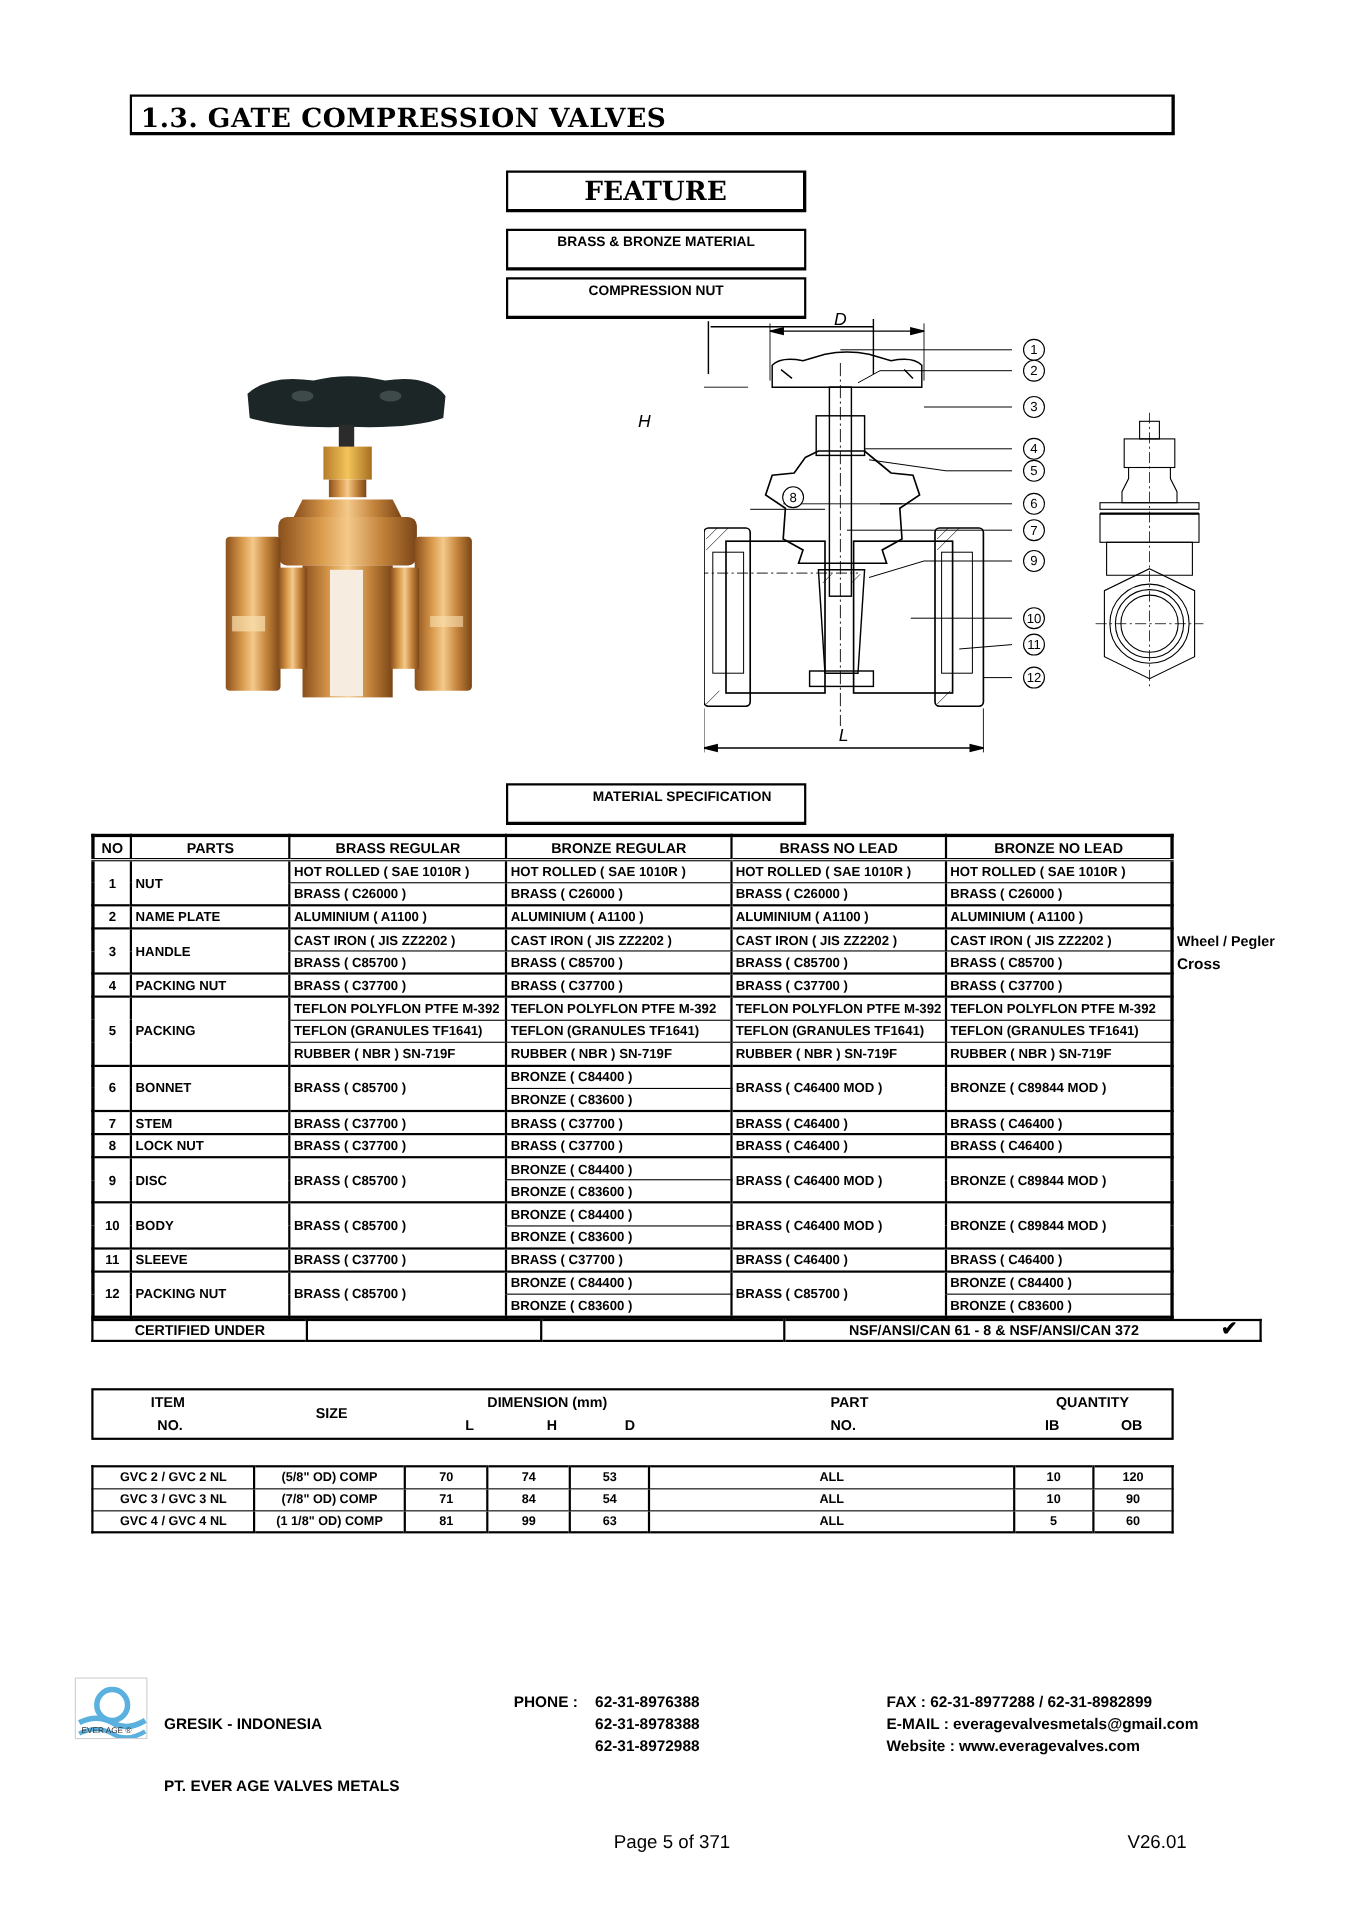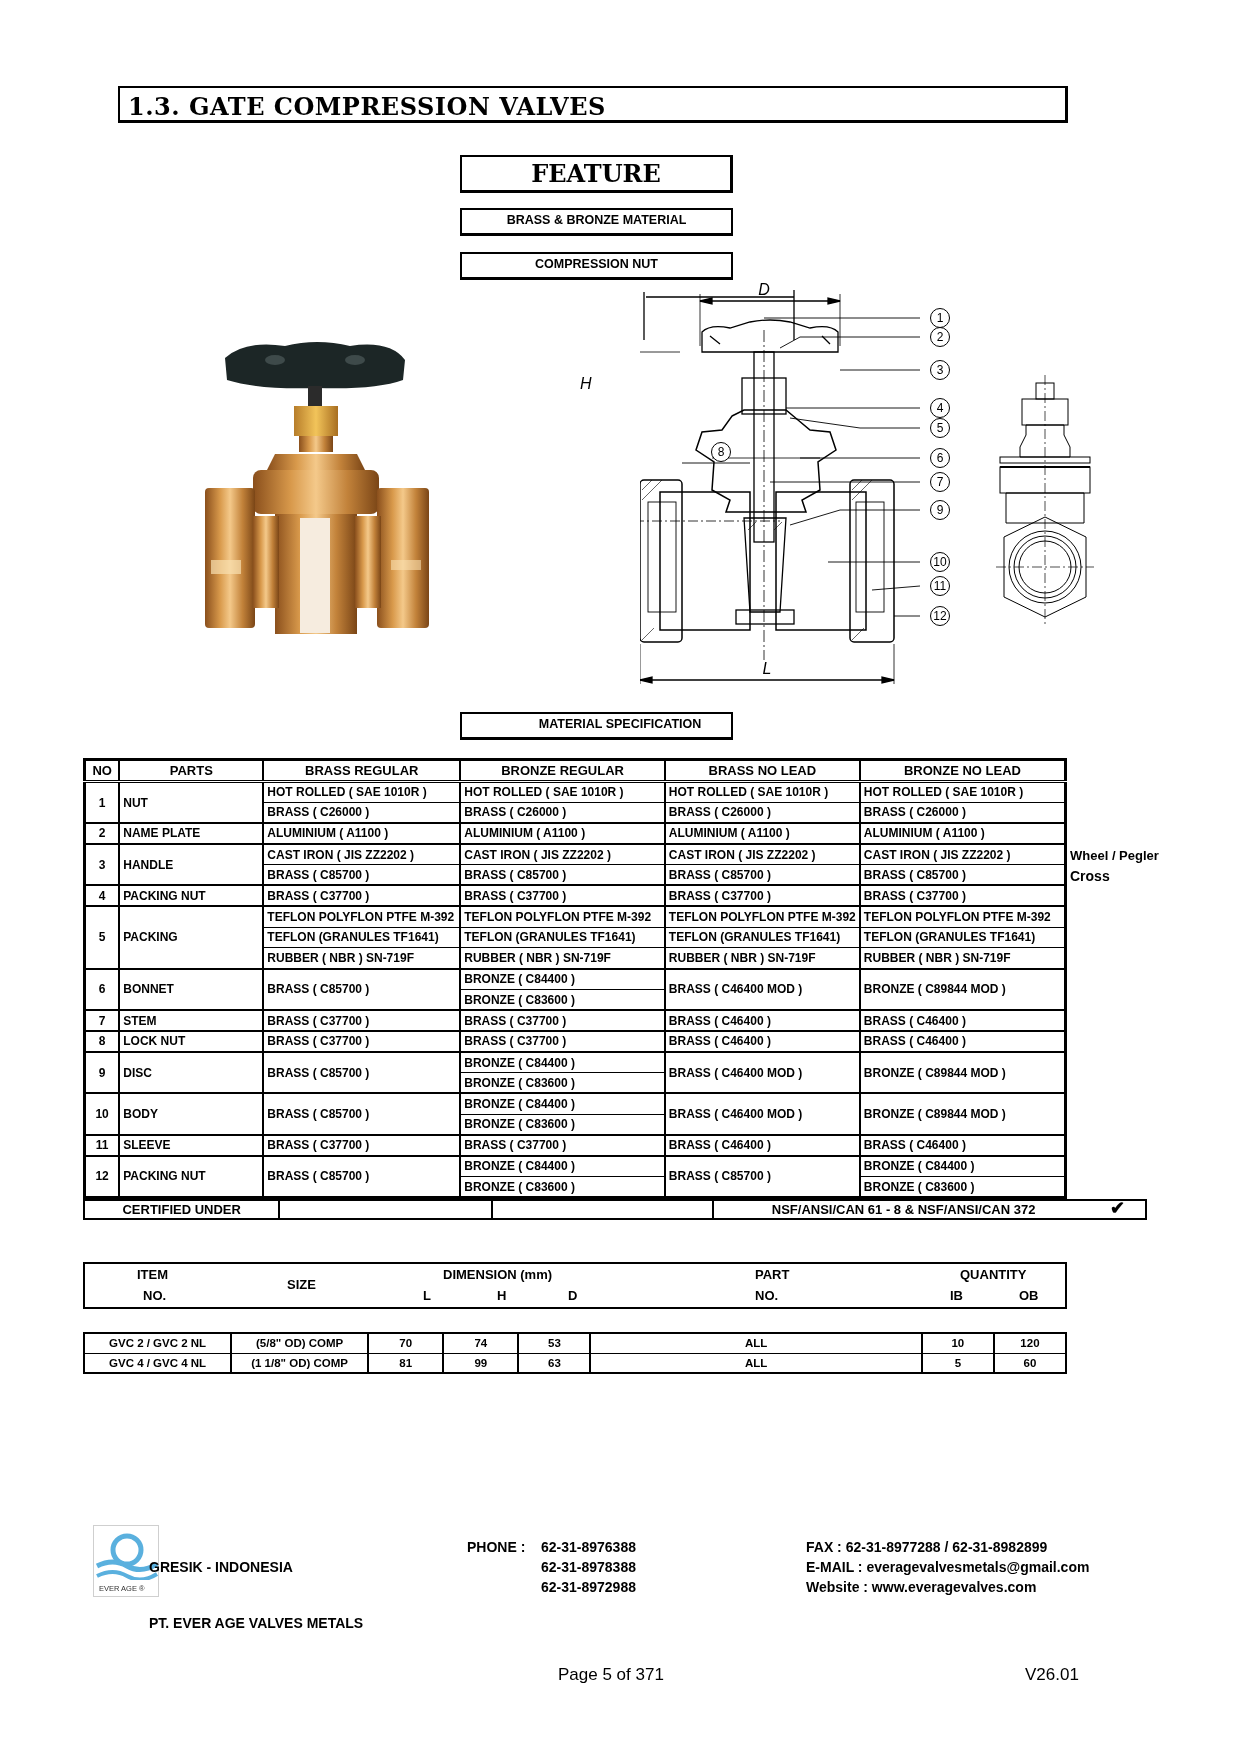--- a/index.html
+++ b/index.html
@@ -7,21 +7,21 @@
   body { position: relative; font-family: "Liberation Sans", sans-serif; color: #000; }
   .abs { position: absolute; }
   .serif-bold { font-family: "DejaVu Serif", serif; font-weight: bold; }
 
   .title-box { left: 118px; top: 86px; width: 950px; height: 37px; border: 2px solid #000; border-right-width: 3px; border-bottom-width: 3px; }
   .title-box span { position: absolute; left: 8px; top: 4px; font-size: 24px; letter-spacing: 0.5px; }
 
   .feature-box { left: 460px; top: 155px; width: 273px; height: 38px; border: 2px solid #000; border-bottom-width: 3px; border-right-width: 3px; text-align: center; }
   .feature-box span { font-size: 24px; line-height: 34px; }
 
-  .small-box { left: 460px; width: 273px; height: 28px; border: 2px solid #000; border-bottom-width: 3px; text-align: center; font-size: 12.5px; font-weight: bold; line-height: 20px; }
+  .small-box { left: 460px; width: 273px; height: 38px; border: 2px solid #000; border-bottom-width: 3px; text-align: center; font-size: 12.5px; font-weight: bold; line-height: 20px; }
 
   .photo { left: 205px; top: 338px; width: 225px; height: 310px; }
   .drawing { left: 640px; top: 280px; width: 330px; height: 410px; }
   .sideview { left: 980px; top: 375px; width: 130px; height: 250px; }
 
   table { border-collapse: collapse; }
   .spec { position: absolute; left: 83px; top: 758px; width: 984px; font-size: 12px; font-weight: bold; }
   .spec td, .spec th { border: 1px solid #000; padding: 0 3px; height: 20.8px; white-space: nowrap; }
   .spec th { font-size: 13px; text-align: center; height: 22px; border-bottom: 3px double #000; }
   .spec { border: 3px solid #000; }
@@ -34,21 +34,21 @@
   .cert td { border: 1px solid #000; height: 19px; }
   .cert td.vthick { border-left: 2.5px solid #000; }
 
   .dimhead { position: absolute; left: 83px; top: 1262px; width: 984px; height: 47px; border: 2.5px solid #000; font-size: 13px; font-weight: bold; }
   .dimhead span { position: absolute; }
 
   .dims { position: absolute; left: 83px; top: 1332px; width: 984px; border: 2.5px solid #000; font-size: 11.5px; font-weight: bold; }
   .dims td { border: 1px solid #000; text-align: center; height: 20px; }
   .dims td.vthick { border-left: 2.5px solid #000; }
 
-  .logo { left: 93px; top: 1525px; width: 66px; height: 72px; border: 1px solid #cfcfcf; }
+  .logo { left: 68px; top: 1525px; width: 66px; height: 56px; border: 1px solid #cfcfcf; }
   .logo .lt { position: absolute; left: 5px; bottom: 3px; font-size: 7.5px; color: #333; }
 
   .foot { font-size: 14px; font-weight: bold; line-height: 20px; }
   .pagenum { left: 558px; top: 1665px; font-size: 17px; }
   .version { left: 1025px; top: 1665px; font-size: 17px; }
 </style>
 </head>
 <body>
 
 <div class="abs title-box">
@@ -426,20 +426,30 @@
         <td>GVC 2 / GVC 2 NL</td>
         <td class="vthick">(5/8" OD) COMP</td>
         <td class="vthick">70</td>
         <td class="vthick">74</td>
         <td class="vthick">53</td>
         <td class="vthick">ALL</td>
         <td class="vthick">10</td>
         <td class="vthick">120</td>
       </tr>
       <tr>
+        <td>GVC 3 / GVC 3 NL</td>
+        <td class="vthick">(7/8" OD) COMP</td>
+        <td class="vthick">71</td>
+        <td class="vthick">84</td>
+        <td class="vthick">54</td>
+        <td class="vthick">ALL</td>
+        <td class="vthick">10</td>
+        <td class="vthick">90</td>
+      </tr>
+      <tr>
         <td>GVC 4 / GVC 4 NL</td>
         <td class="vthick">(1 1/8" OD) COMP</td>
         <td class="vthick">81</td>
         <td class="vthick">99</td>
         <td class="vthick">63</td>
         <td class="vthick">ALL</td>
         <td class="vthick">5</td>
         <td class="vthick">60</td>
       </tr>
     </tbody>

